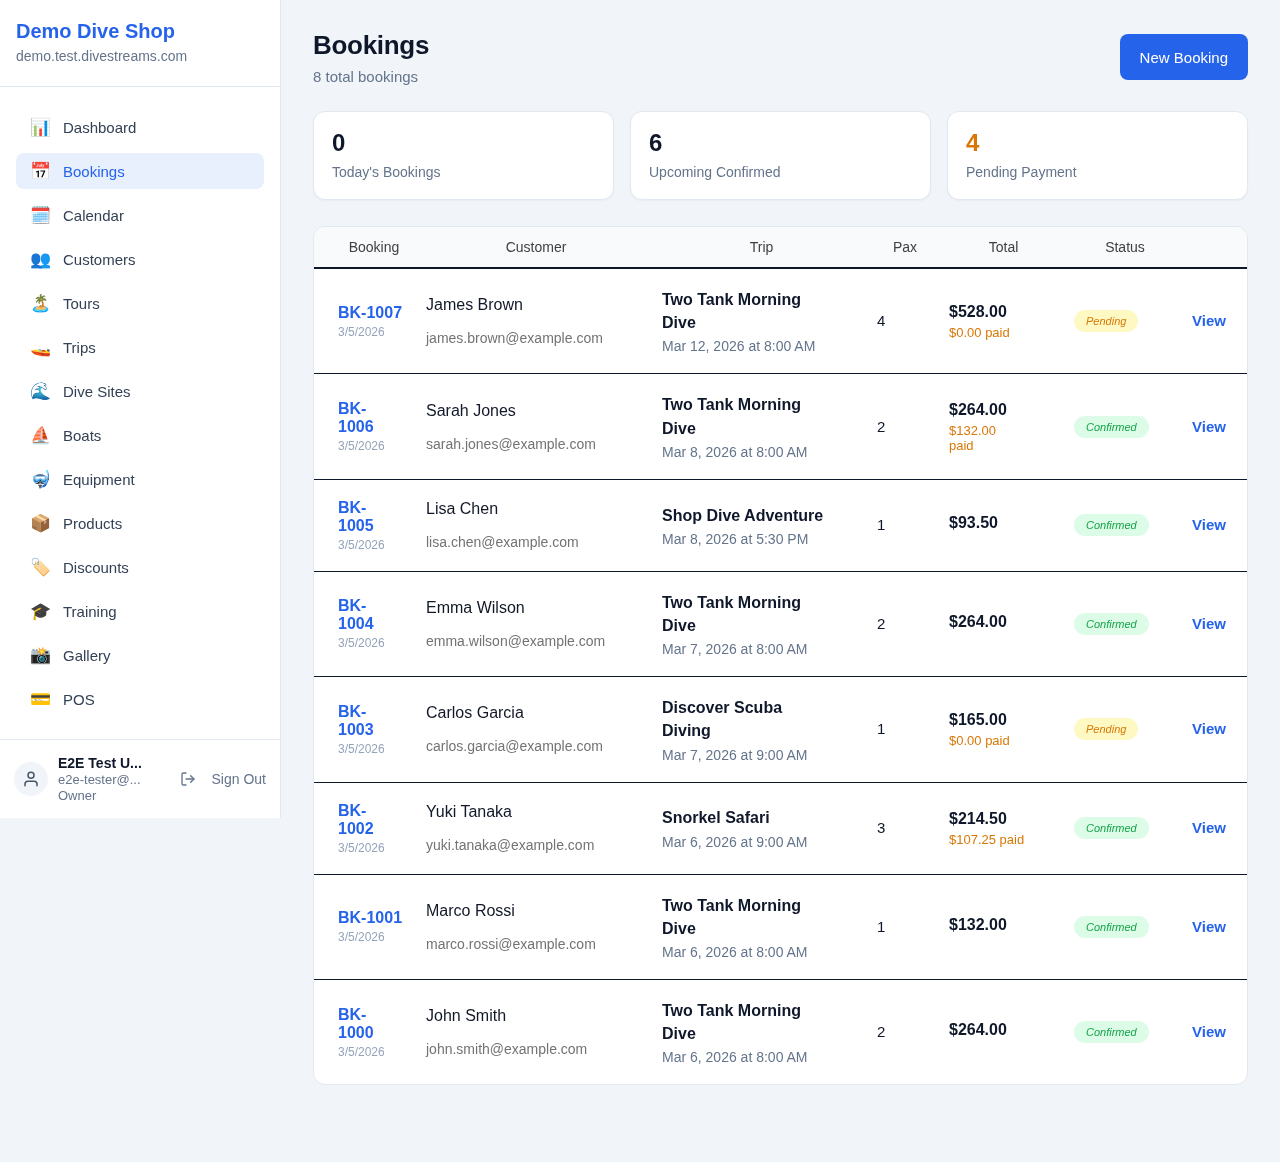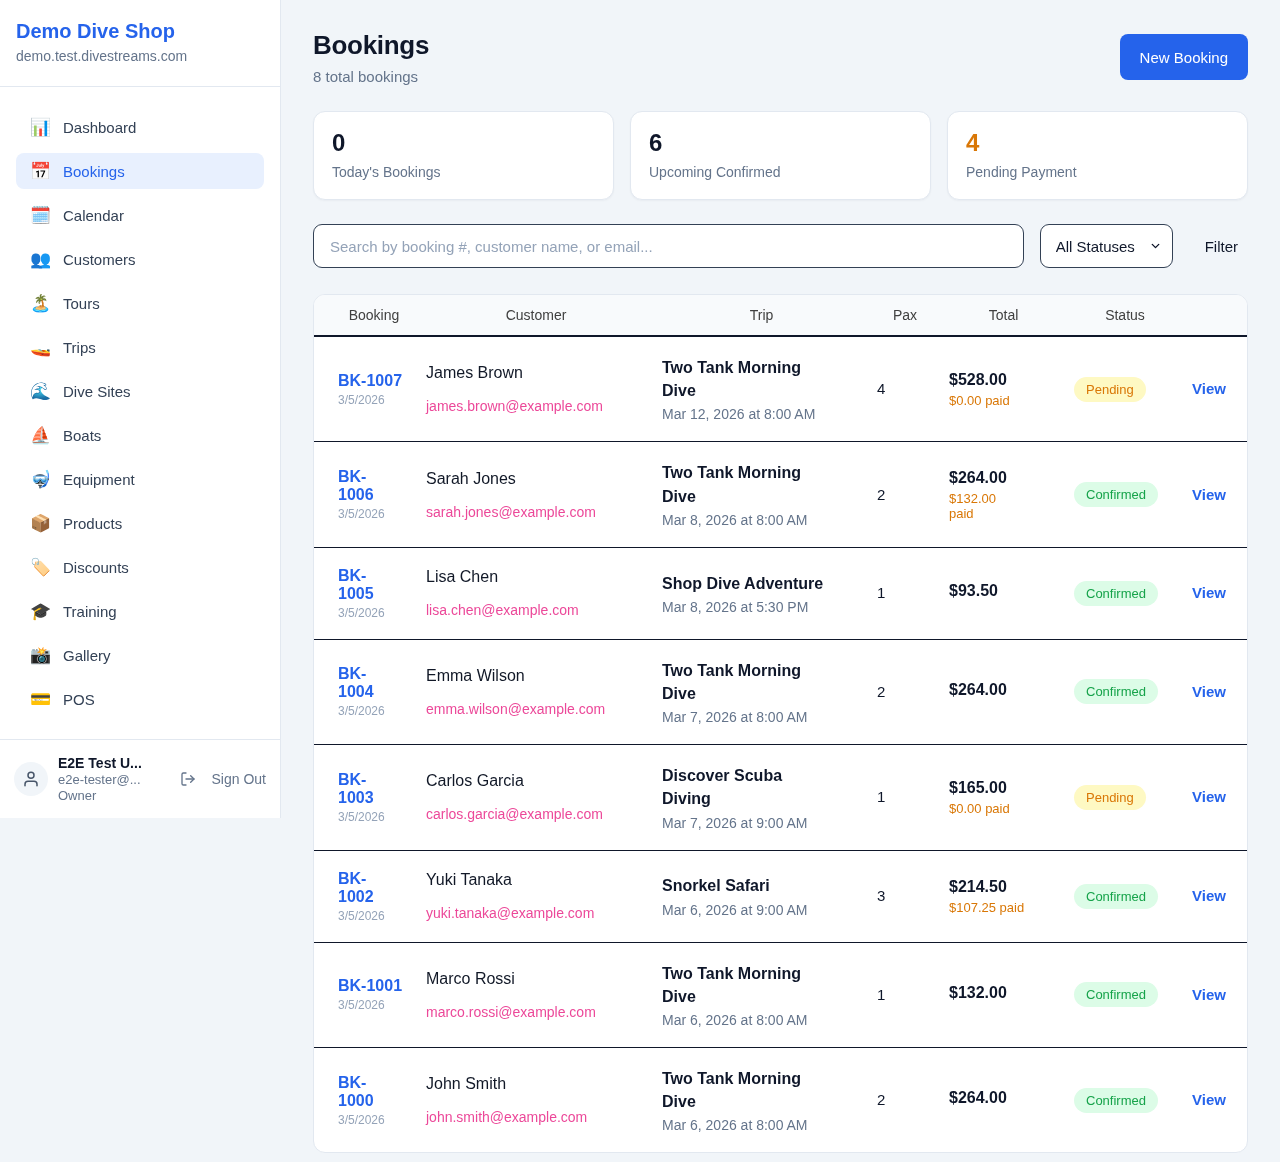--- a/index.html
+++ b/index.html
@@ -57,28 +57,28 @@
   thead th { background:#f8fafc; color:#404040; font-size:14px; font-weight:500; text-align:center;
              padding:12px 16px 12px 0; border-bottom:2px solid #0f172a; }
   thead th:first-child, tbody td:first-child { padding-left:24px; }
   tbody td { padding:19px 16px 19px 0; vertical-align:middle; }
   tbody tr + tr td { border-top:1px solid #0f172a; }
 
   .bk { color:#2563eb; font-weight:600; font-size:16px; text-decoration:none; }
   .bk-line2 { display:block; }
   .bk-date { font-size:12px; color:#94a3b8; margin-top:3px; }
   .cust-name { font-size:16px; color:#111827; }
-  .cust-email { font-size:14px; color:#ec4899; margin-top:16px; }
+  .cust-email { font-size:14px; color:#737373; margin-top:16px; }
   .trip-name { font-size:16px; font-weight:600; color:#0f172a; max-width:163px; line-height:1.45; }
   .trip-date { font-size:14px; color:#64748b; margin-top:4px; }
   .pax { font-size:15px; }
   .total { font-size:16px; font-weight:bold; }
   .paid { font-size:13px; color:#d97706; margin-top:4px; max-width:100px; }
   .paid-line2 { display:block; }
-  .badge { display:inline-block; padding:5px 12px; border-radius:999px; font-size:13px; }
+  .badge { display:inline-block; padding:5px 12px; border-radius:999px; font-size:11px;font-style:italic; }
   .badge.pending { background:#fef9c3; color:#d97706; }
   .badge.confirmed { background:#dcfce7; color:#16a34a; }
   .view-link { color:#2563eb; font-size:15px; font-weight:700; text-decoration:none; }
 </style>
 </head>
 <body>
 
 <div class="app">
 
   <aside class="sidebar">
@@ -184,32 +184,20 @@
         <div class="stat-card">
     <div class="stat-value">6</div>
     <div class="stat-label">Upcoming Confirmed</div>
   </div>
         <div class="stat-card accent">
     <div class="stat-value">4</div>
     <div class="stat-label">Pending Payment</div>
   </div>
       </div>
 
-    <div class="filter-row">
-      <input class="search-input" type="text" placeholder="Search by booking #, customer name, or email..." style="">
-      <div class="select-wrap">
-        <select class="status-select">
-          <option>All Statuses</option>
-        </select>
-        <svg class="select-chevron" width="13" height="13" viewBox="0 0 24 24" fill="none" stroke="currentColor" stroke-width="2.5" stroke-linecap="round" stroke-linejoin="round">
-            <polyline points="6 9 12 15 18 9"></polyline>
-          </svg>
-      </div>
-      <button class="filter-btn">Filter</button>
-    </div>
 
     <div class="table-card">
       <table>
         <colgroup>
           <col style="width:112px">
             <col style="width:236px">
             <col style="width:215px">
           <col style="width:72px">
             <col style="width:125px">
             <col style="width:118px">

